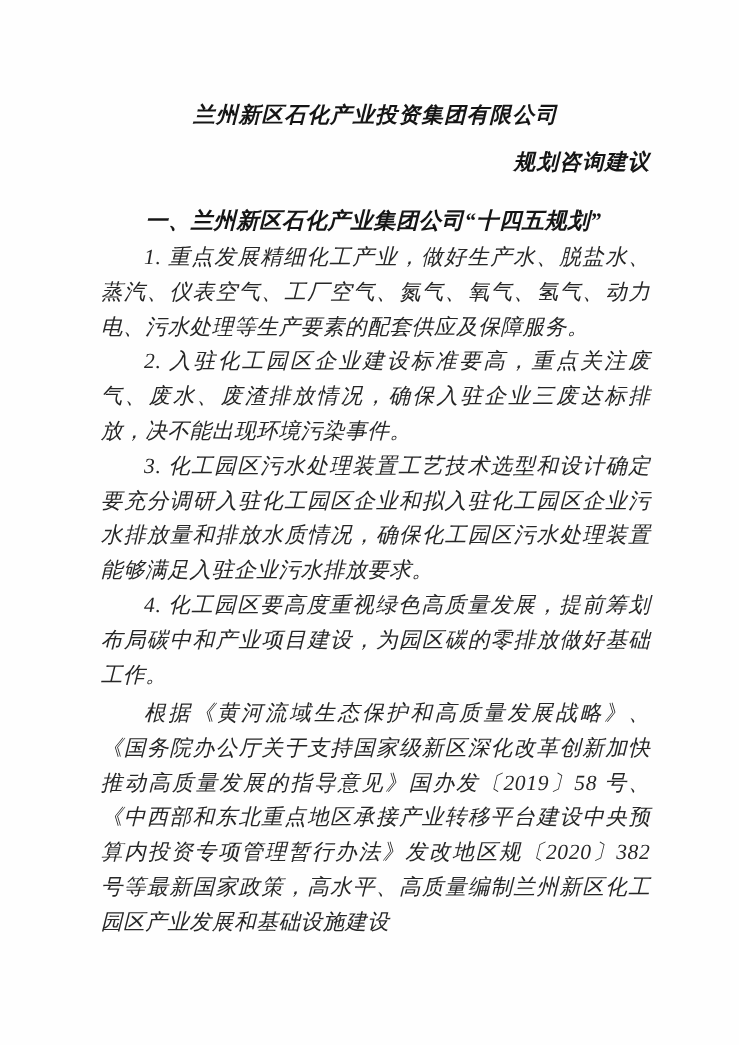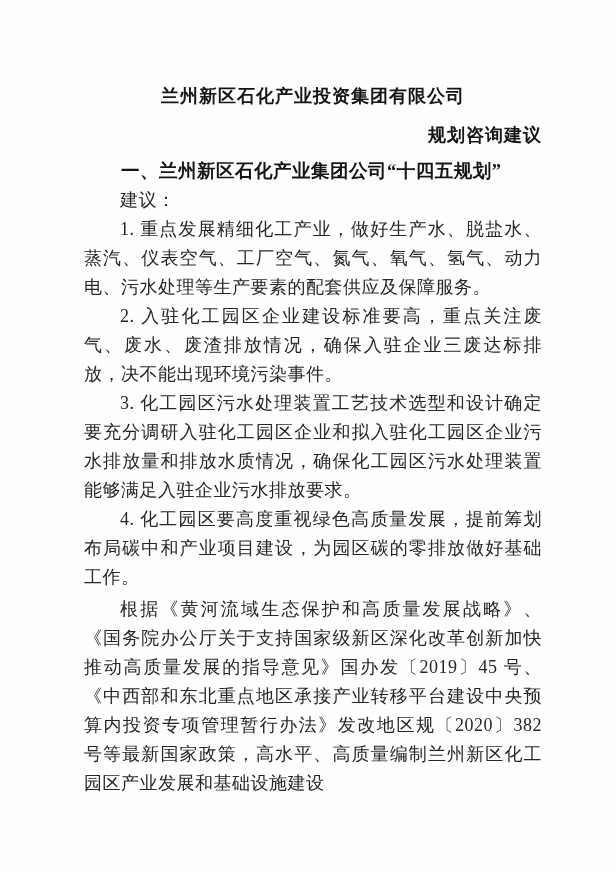--- a/index.html
+++ b/index.html
@@ -16,20 +16,21 @@
   }
   .page {
     box-sizing: border-box;
     width: 616px;
     height: 871px;
     background: #fefefe;
     padding: 74px 74px 0 84px;
     font-size: 18px;
     line-height: 29px;
     letter-spacing: 0.5px;
+    font-style: italic;
   }
   .doc-title {
     font-size: 18px;
     font-weight: 700;
     color: #151515;
     text-align: center;
     margin: 8px 0 0 0;
     letter-spacing: 1px;
     line-height: 29px;
   }
@@ -45,21 +46,21 @@
   .sec-heading {
     font-size: 18.5px;
     font-weight: 700;
     color: #151515;
     margin: 0;
     text-indent: 2em;
     line-height: 29px;
     letter-spacing: 0.5px;
   }
   .sec-heading.first {
-    margin-top: 7px;
+    margin-top: 21px;
   }
   .lead {
     margin: 4px 0 0 0;
     text-indent: 0;
   }
   .body-p {
     margin: 0;
     text-align: justify;
     text-indent: 2em;
   }
@@ -72,26 +73,25 @@
 <body>
 
 <div class="page">
 
   <h1 class="doc-title">兰州新区石化产业投资集团有限公司</h1>
 
   <h2 class="doc-subtitle">规划咨询建议</h2>
 
   <h3 class="sec-heading first">一、兰州新区石化产业集团公司“十四五规划”</h3>
 
-  <p class="body-p lead">建议：</p>
 
   <p class="body-p">1. 重点发展精细化工产业，做好生产水、脱盐水、蒸汽、仪表空气、工厂空气、氮气、氧气、氢气、动力电、污水处理等生产要素的配套供应及保障服务。</p>
 
   <p class="body-p">2. 入驻化工园区企业建设标准要高，重点关注废气、废水、废渣排放情况，确保入驻企业三废达标排放，决不能出现环境污染事件。</p>
 
   <p class="body-p">3. 化工园区污水处理装置工艺技术选型和设计确定要充分调研入驻化工园区企业和拟入驻化工园区企业污水排放量和排放水质情况，确保化工园区污水处理装置能够满足入驻企业污水排放要求。</p>
 
   <p class="body-p">4. 化工园区要高度重视绿色高质量发展，提前筹划布局碳中和产业项目建设，为园区碳的零排放做好基础工作。</p>
 
 
-  <p class="body-p last">根据《黄河流域生态保护和高质量发展战略》、《国务院办公厅关于支持国家级新区深化改革创新加快推动高质量发展的指导意见》国办发〔2019〕45 号、《中西部和东北重点地区承接产业转移平台建设中央预算内投资专项管理暂行办法》发改地区规〔2020〕382 号等最新国家政策，高水平、高质量编制兰州新区化工园区产业发展和基础设施建设</p>
+  <p class="body-p last">根据《黄河流域生态保护和高质量发展战略》、《国务院办公厅关于支持国家级新区深化改革创新加快推动高质量发展的指导意见》国办发〔2019〕58 号、《中西部和东北重点地区承接产业转移平台建设中央预算内投资专项管理暂行办法》发改地区规〔2020〕382 号等最新国家政策，高水平、高质量编制兰州新区化工园区产业发展和基础设施建设</p>
 
 </div>
 
 </body></html>

